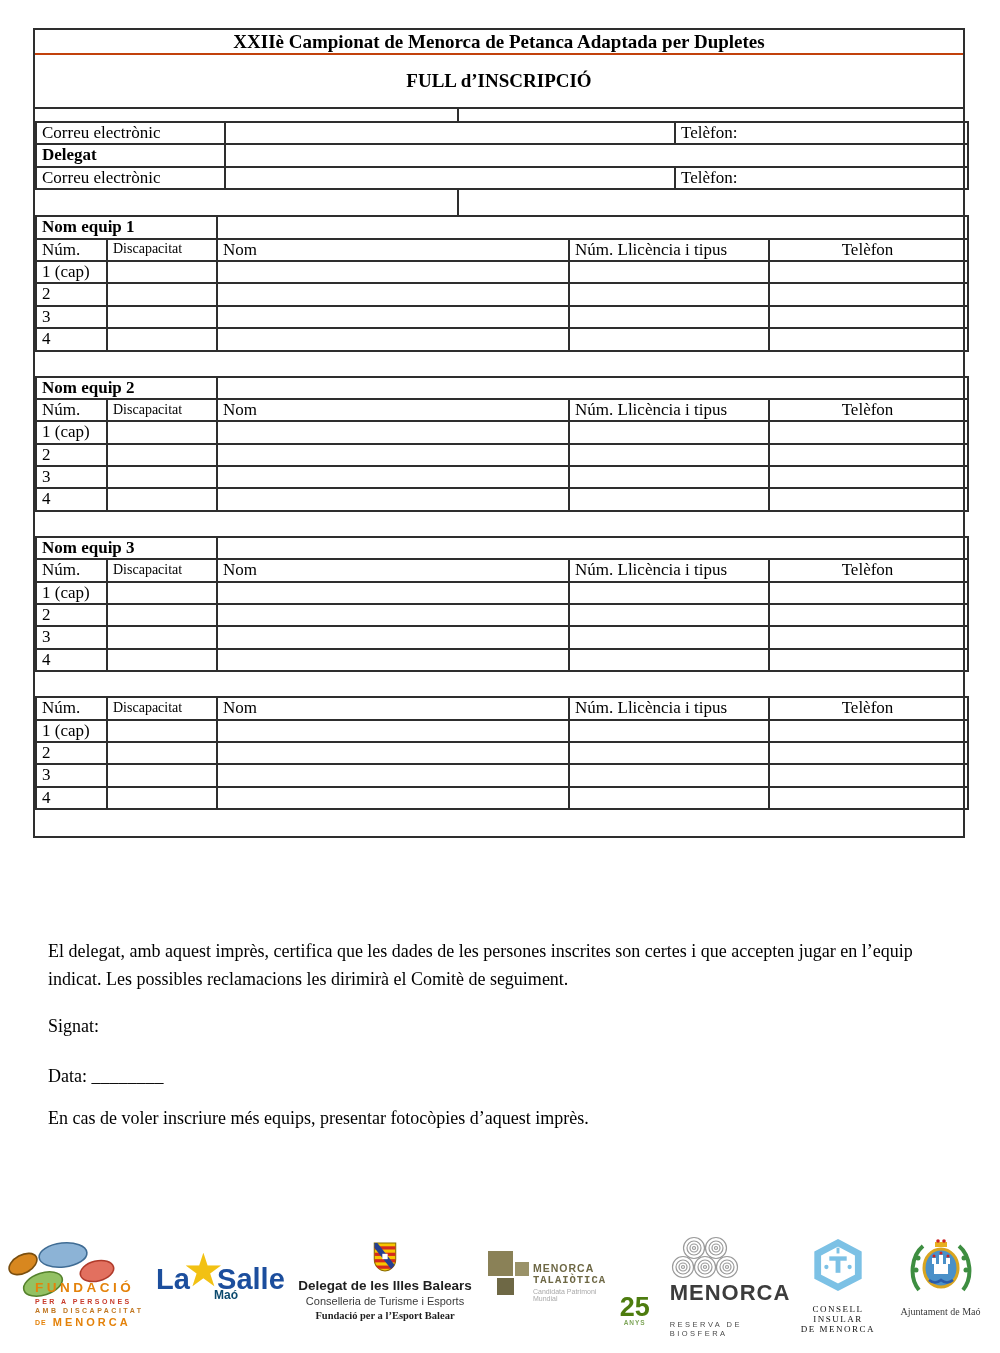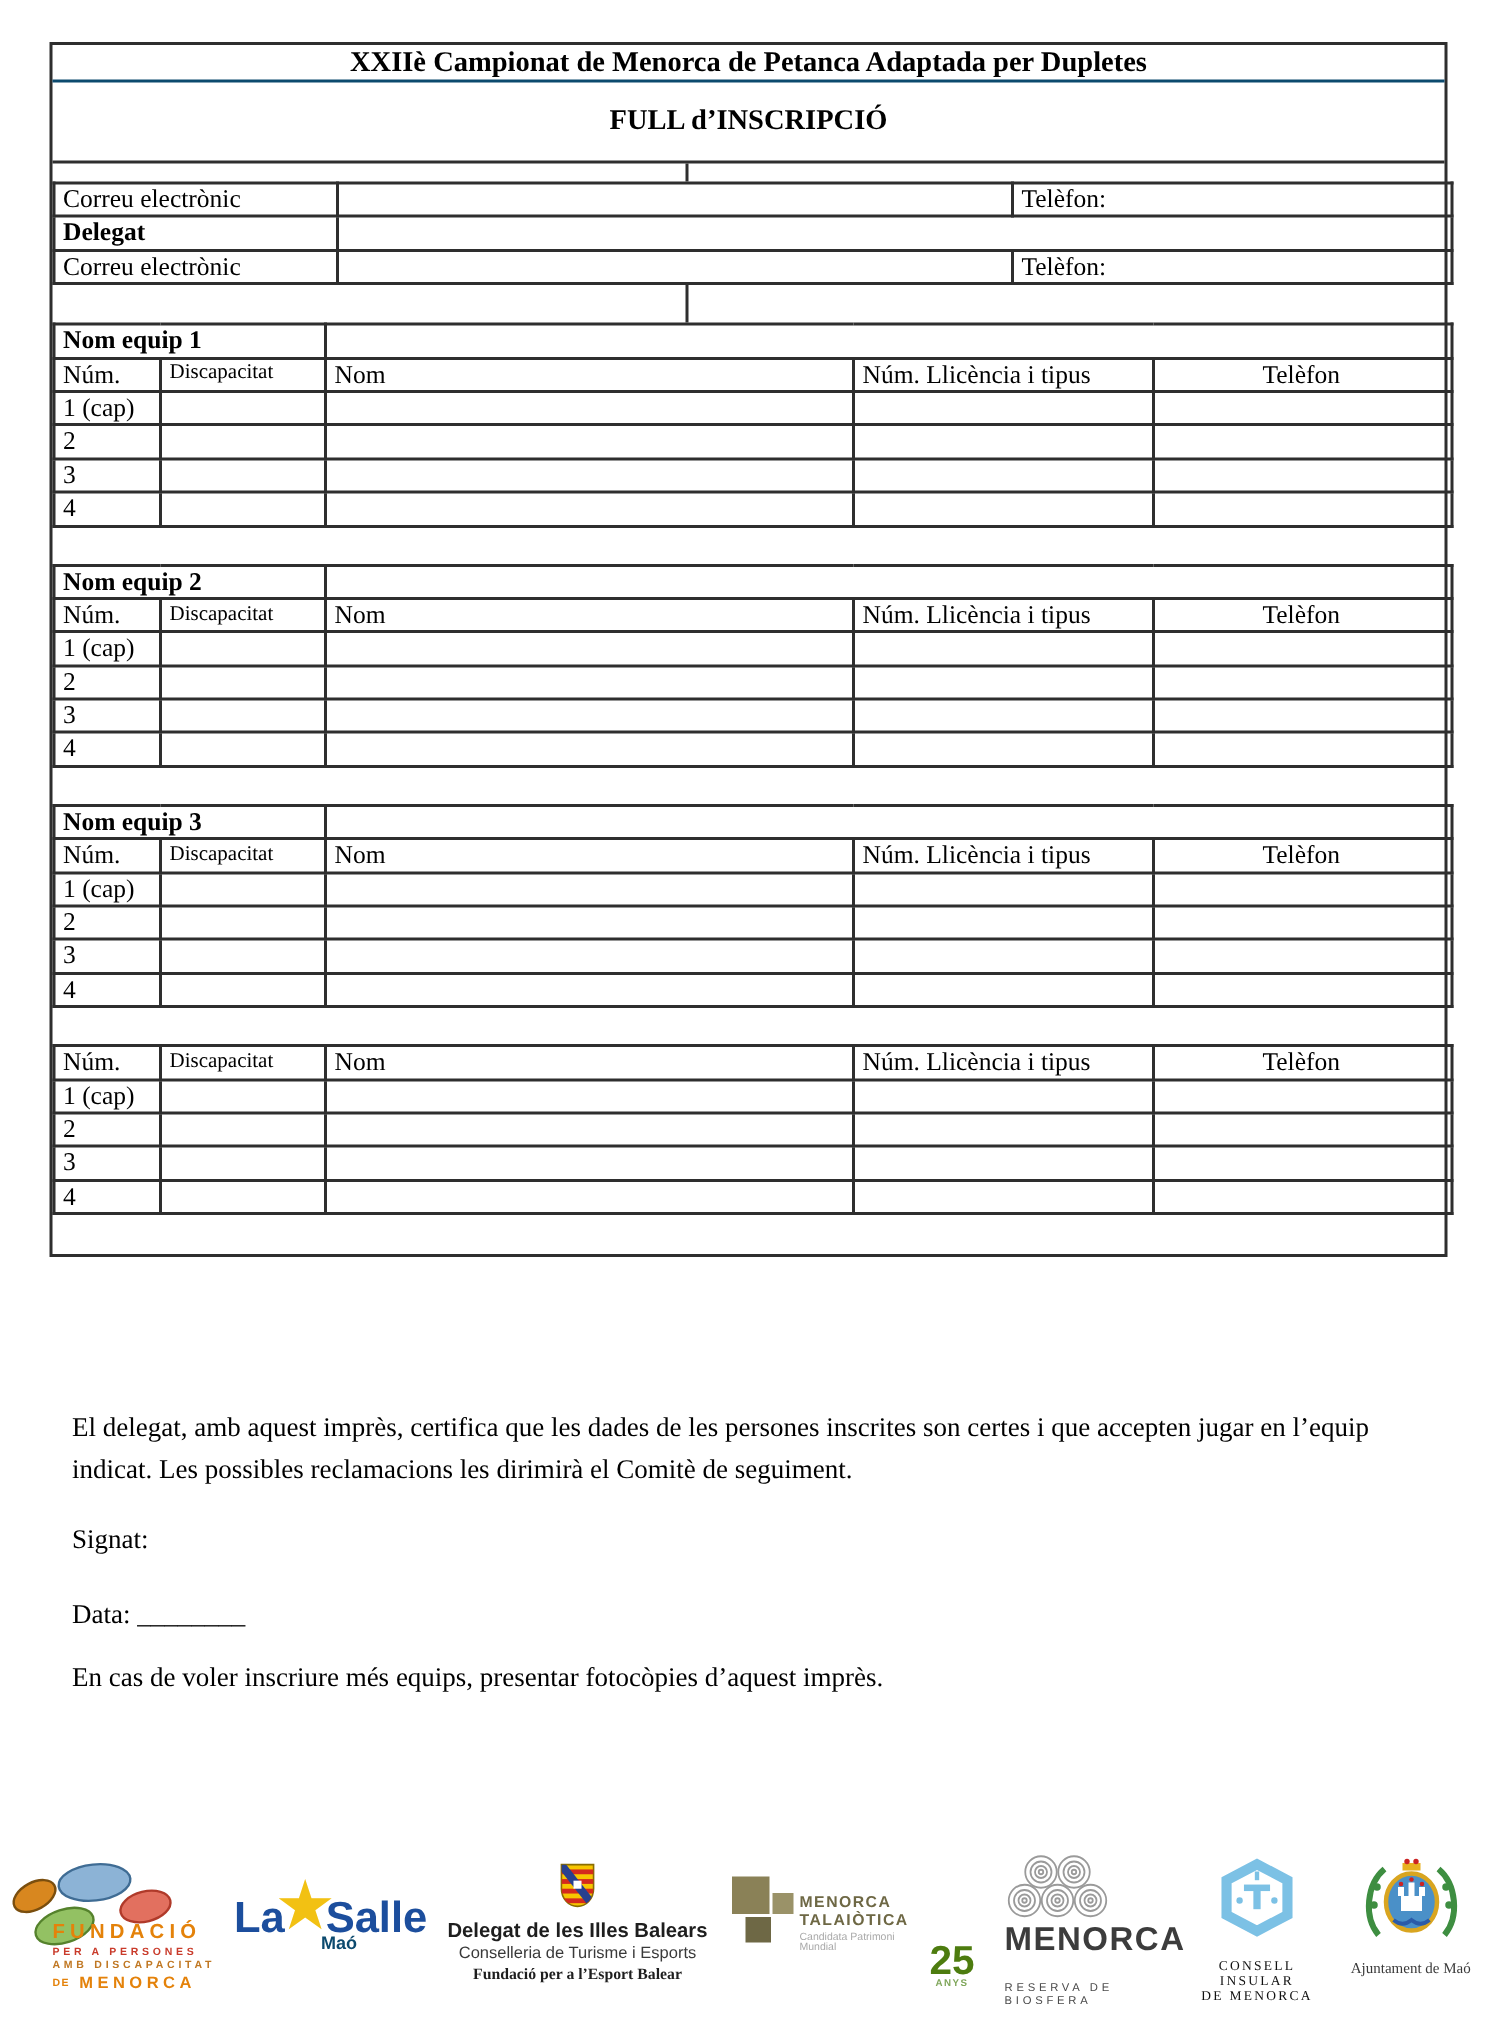--- a/index.html
+++ b/index.html
@@ -10,21 +10,21 @@
     font-family:"Liberation Serif", serif;
     overflow:hidden;
   }
 
   
   .form-box{
     position:absolute; left:33px; top:28px; width:932px;
     border:2px solid #2e2e2e; background:#fff;
   }
   .title-row{
-    border-bottom:2px solid #0c4a6e;
+    border-bottom:2px solid #c2410c;
     height:25px; line-height:24px; text-align:center;
     font-weight:bold; font-size:19px;
   }
   .subtitle-row{
     border-bottom:2px solid #2e2e2e;
     height:54px; display:flex; align-items:center; justify-content:center;
     font-weight:bold; font-size:19px;
   }
   .gap{ position:relative; }
   .gap-a{ height:12px; }
@@ -78,21 +78,21 @@
   .govern{ left:287px; top:10px; width:196px; height:80px; text-align:center; font-family:"Liberation Sans",sans-serif; }
   .g1{ font-size:13.5px; font-weight:bold; color:#1E1E1E; margin-top:2px; }
   .g2{ font-size:11px; color:#3A3A3A; margin-top:2px; }
   .g3{ font-size:10.5px; font-weight:bold; color:#1E1E1E; margin-top:3px; font-family:"Liberation Serif",serif; }
 
   
   .talaiotica{ left:487px; top:18px; width:135px; height:62px; }
   .talaiotica .squares{ position:absolute; left:0; top:0; }
   .talaiotica .ttxt{ position:absolute; left:46px; top:12px; font-family:"Liberation Sans",sans-serif; }
   .t1{ font-size:10.5px; font-weight:800; letter-spacing:1px; color:#6E6845; }
-  .t2{ font-size:10.5px; font-weight:800; letter-spacing:1px; color:#6E6845; }
+  .t2{ font-size:10.5px; font-weight:800; letter-spacing:1px; color:#6E6845;font-family:Liberation Mono, monospace; }
   .t3{ font-size:7px; color:#A9A9A9; margin-top:2px; }
 
   
   .biosfera{ left:630px; top:4px; width:150px; height:96px; font-family:"Liberation Sans",sans-serif; }
   .biosfera .circles{ display:block; margin:0 auto; }
   .biosfera .brow{ display:flex; align-items:center; justify-content:center; margin-top:2px; }
   .b25{ text-align:center; margin-right:6px; }
   .b25 .num{ font-size:27px; font-weight:bold; color:#4d7c0f; line-height:24px; }
   .b25 .anys{ font-size:6.5px; font-weight:bold; letter-spacing:1px; color:#7FA65A; }
   .bdiv{ width:1px; height:36px; background:#9a9a9a; margin:0 7px; }

